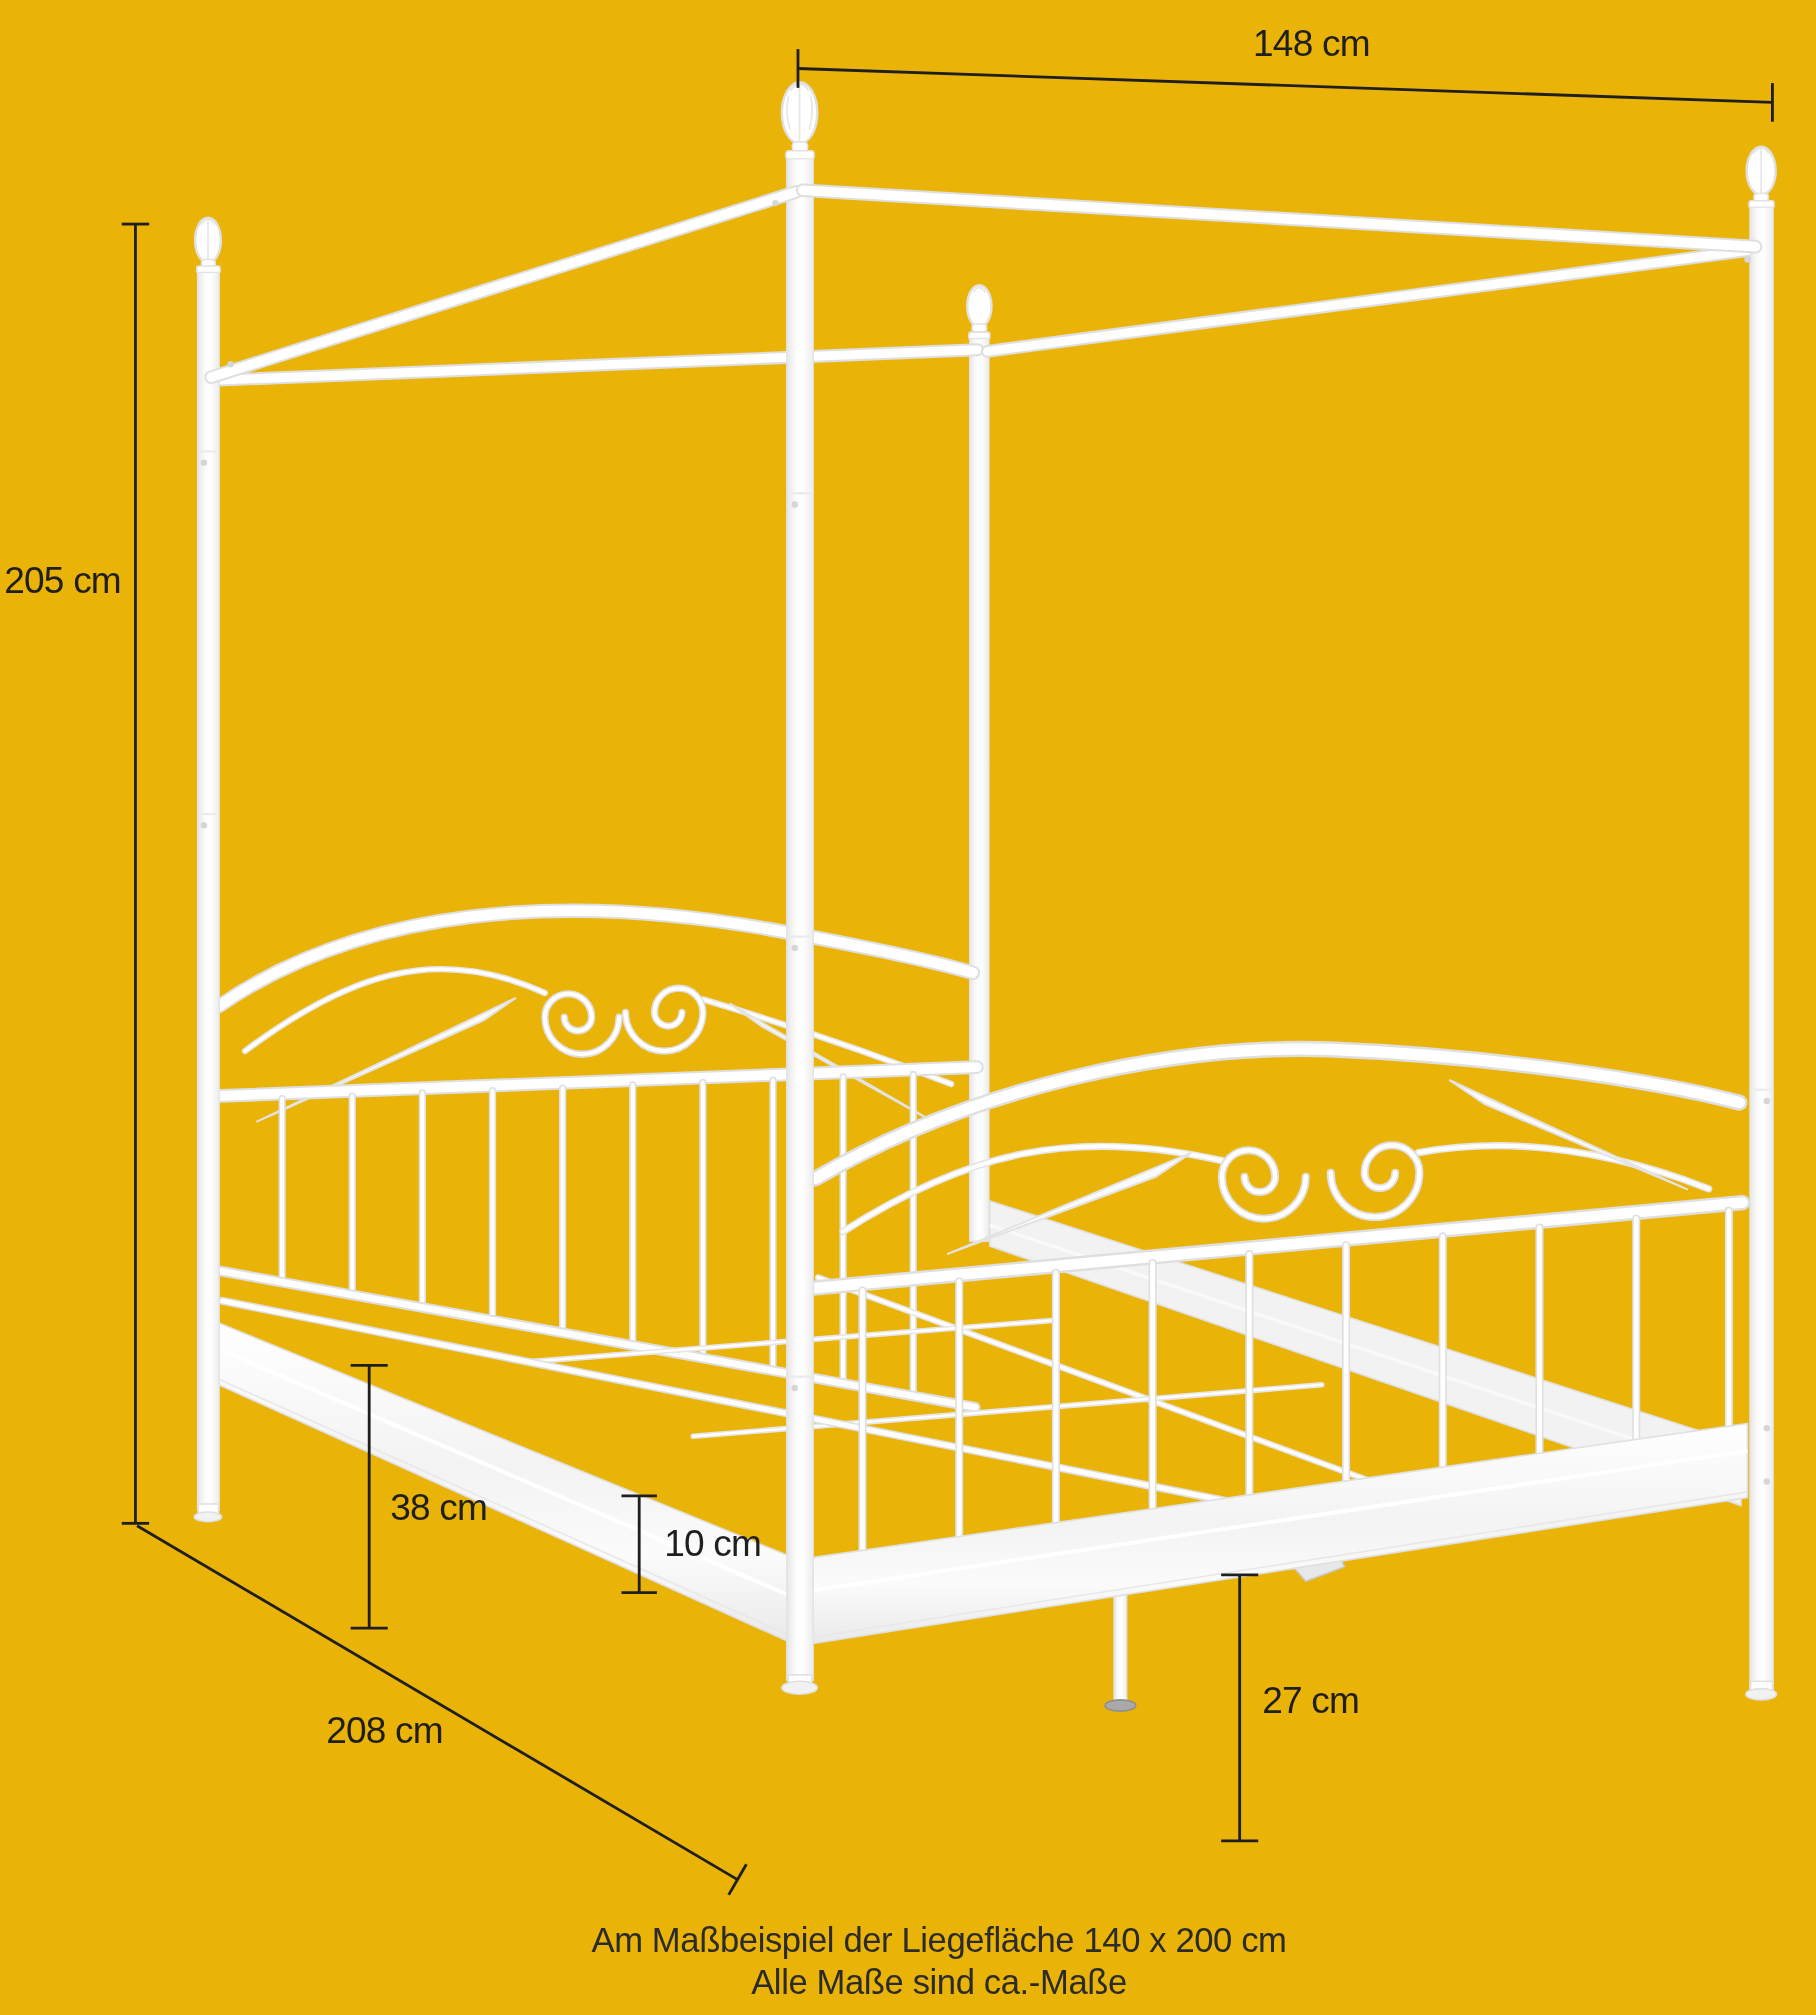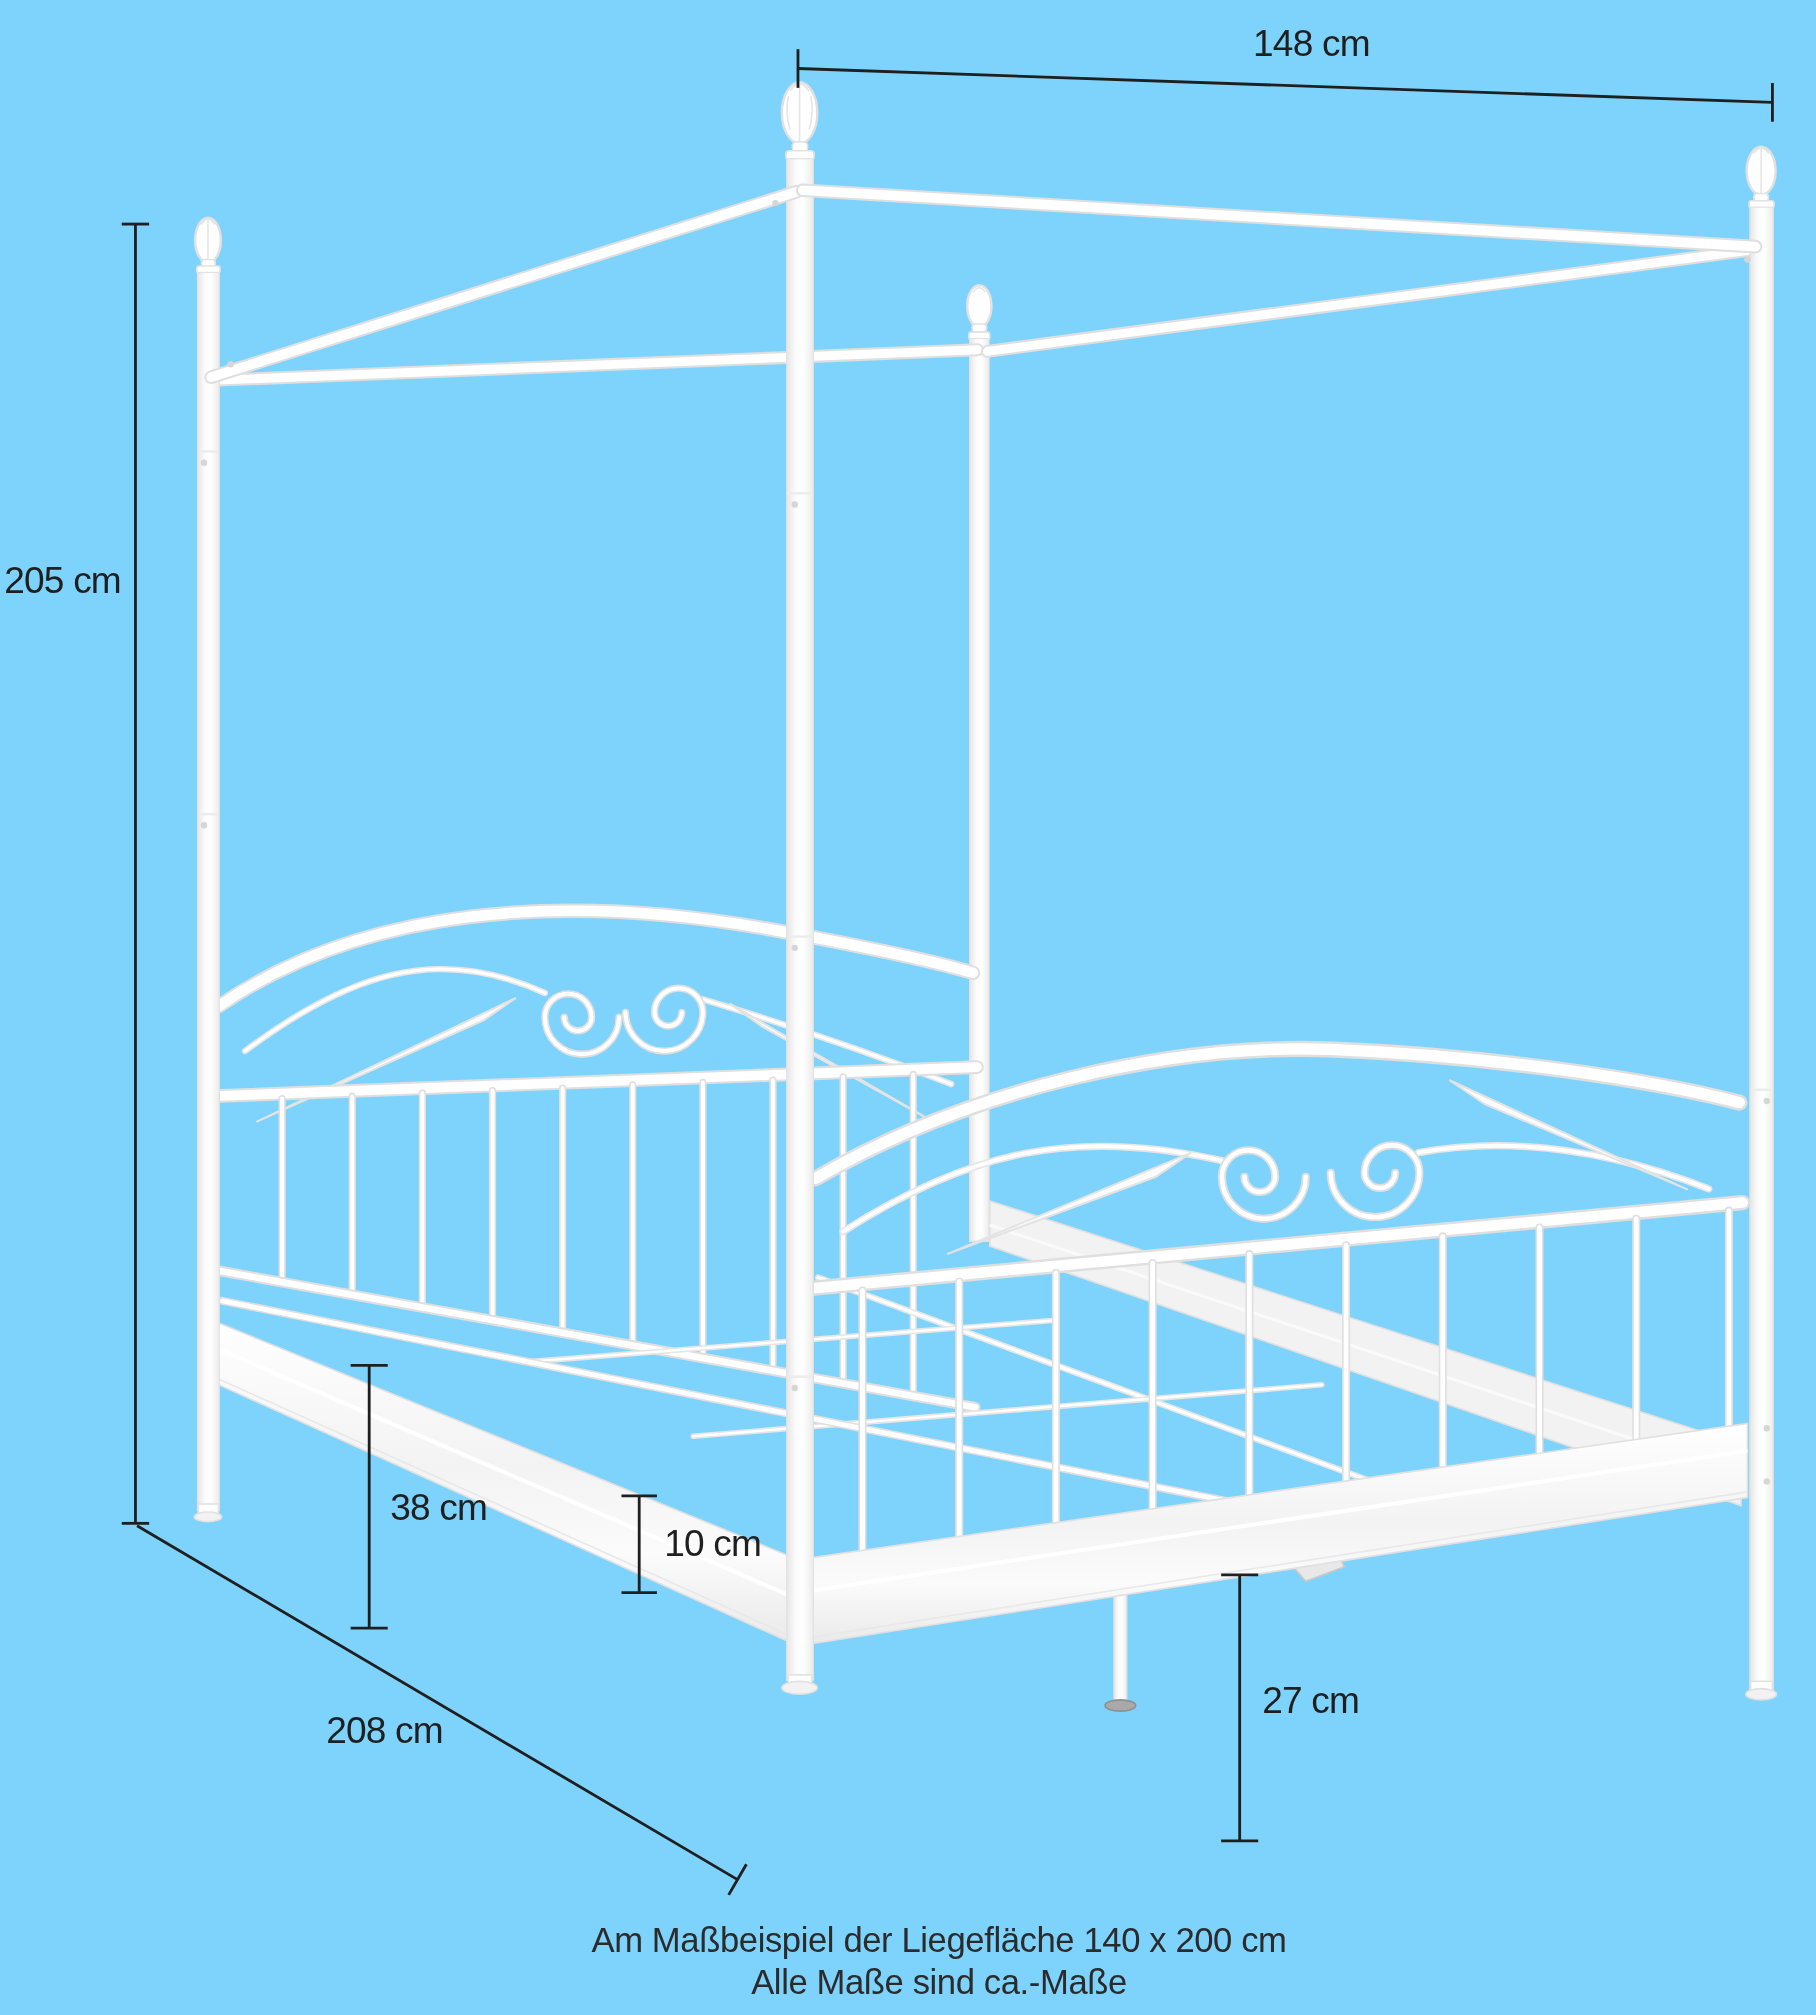--- a/index.html
+++ b/index.html
@@ -1,16 +1,16 @@
 <!DOCTYPE html>
 <html style="font-size:13px"><head>
 <meta charset="utf-8">
 <style>
   html,body{margin:0;padding:0;background:#ffffff;}
-  .stage{position:relative;width:1816px;height:2015px;background:#7dd3fc;overflow:hidden;
+  .stage{position:relative;width:1816px;height:2015px;background:#eab308;overflow:hidden;
          font-family:"Liberation Sans", sans-serif;}
   svg{display:block}
   .o{fill:none;stroke:#dfdfdf;stroke-linecap:round}
   .i{fill:none;stroke:#ffffff;stroke-linecap:round}
   .thin{fill:none;stroke:#e6e6e6;stroke-linecap:round}
   .thinw{fill:none;stroke:#ffffff;stroke-linecap:round}
   .seam{stroke:#ececec;stroke-width:3}
   .screw{fill:#d6d6d6}
   .dimline{stroke:#1f1f1f;stroke-width:3.5;fill:none}
   text.dim{font-size:46px;fill:#1f1f1f;letter-spacing:-1px}

